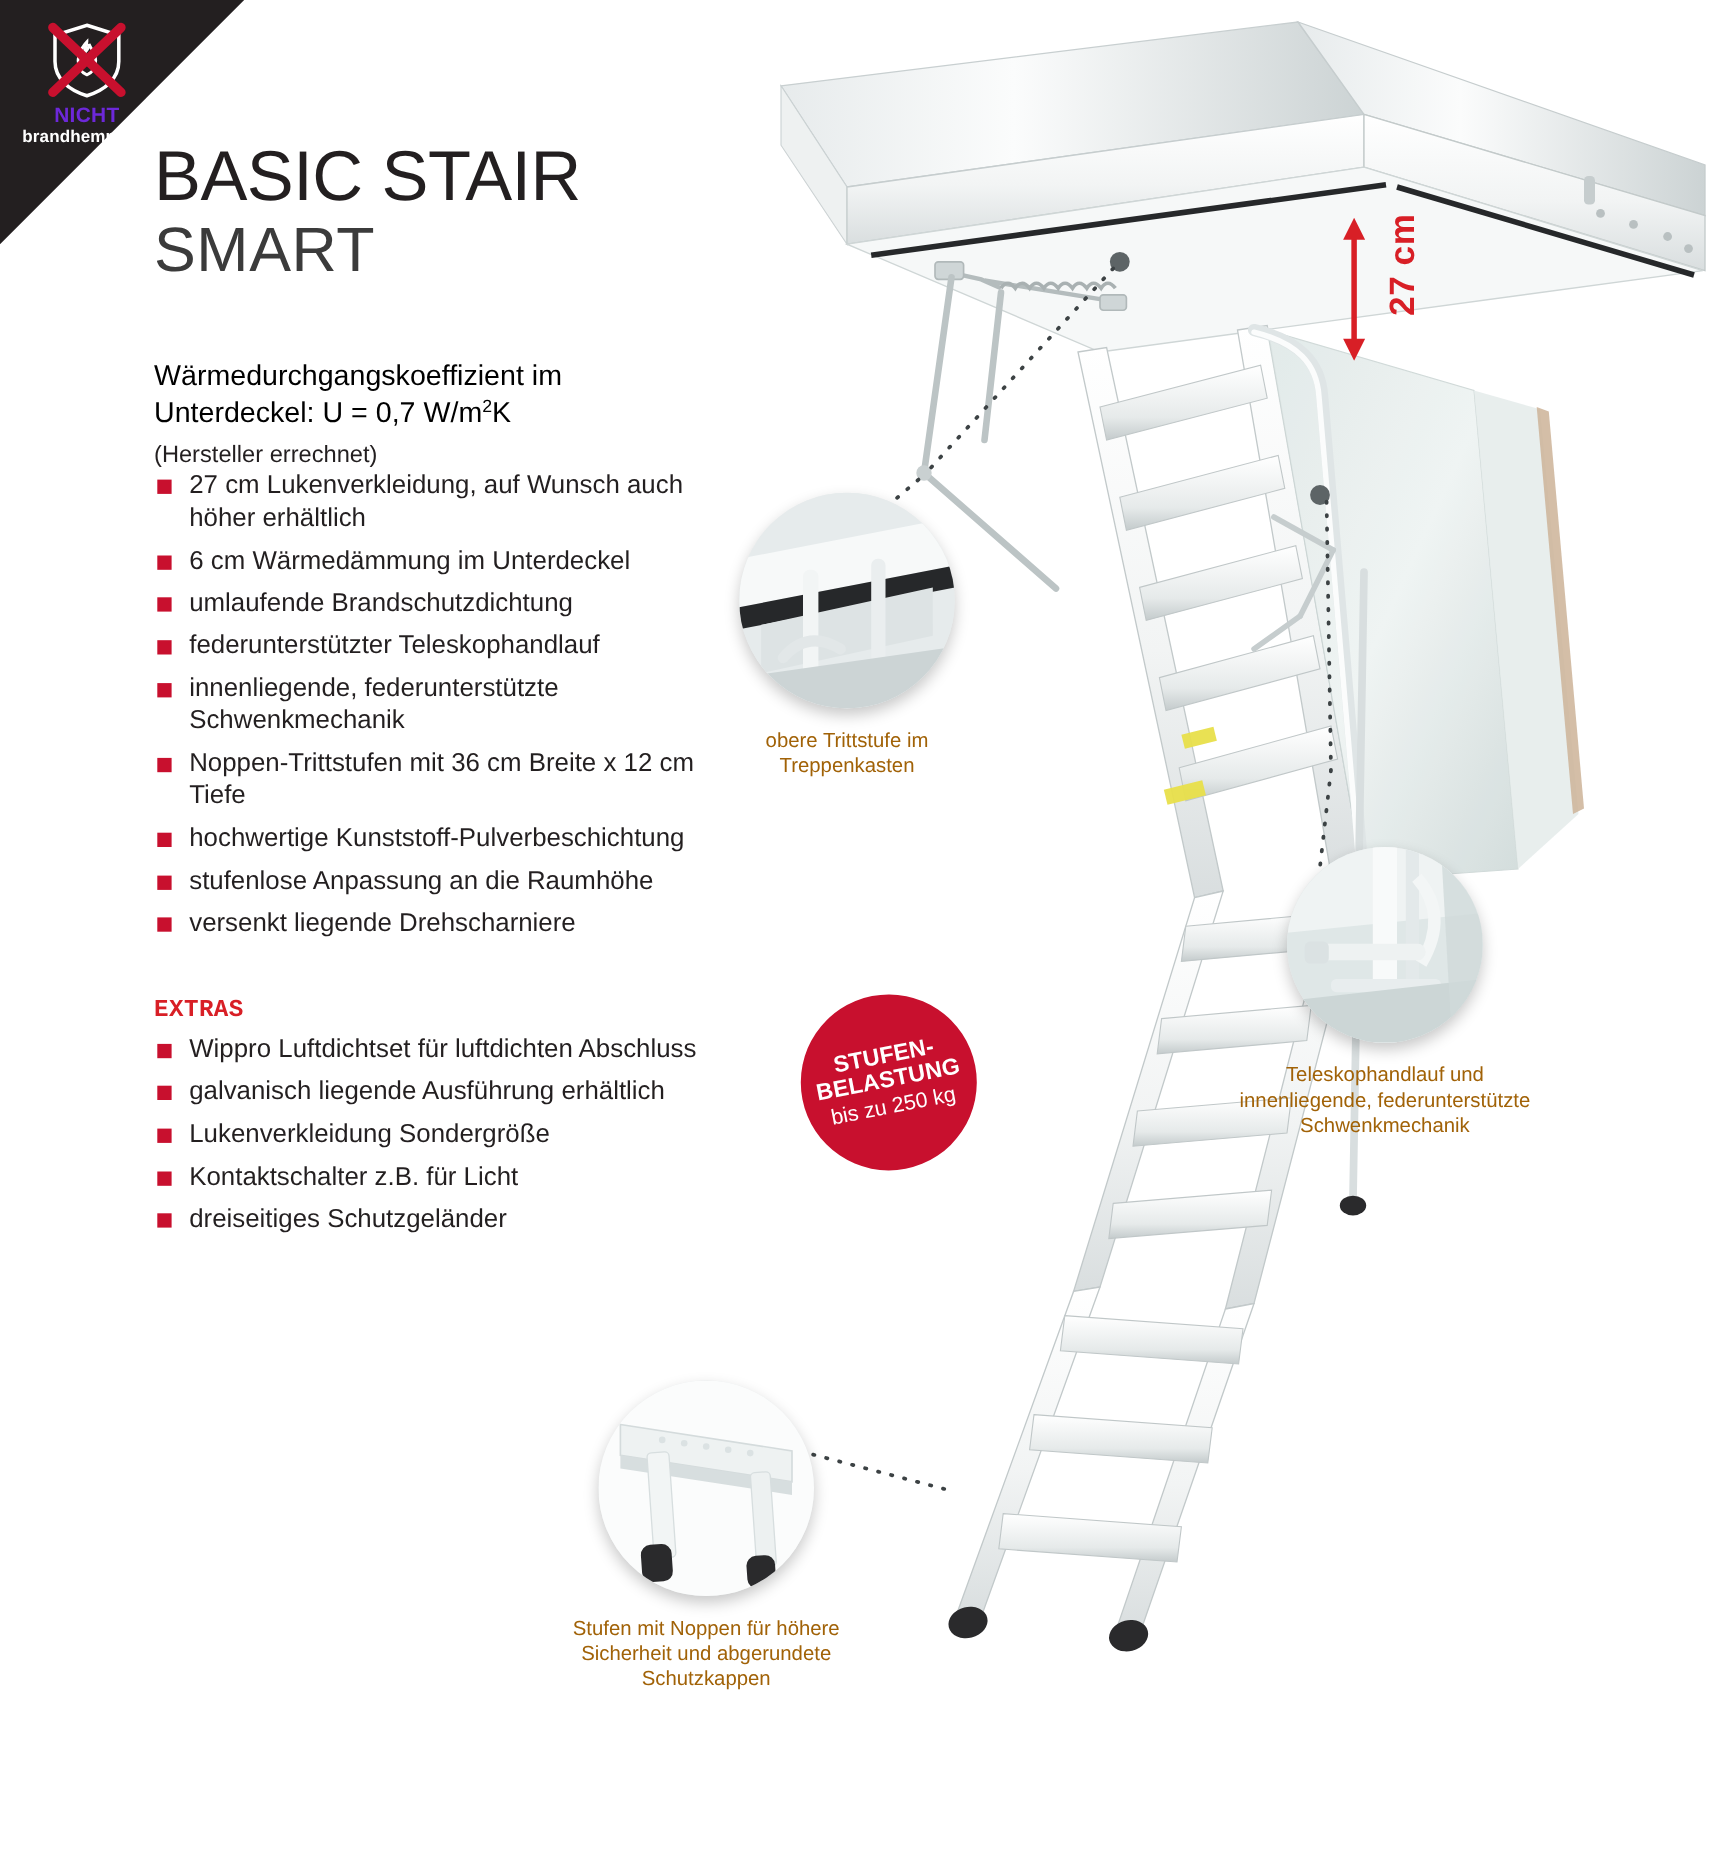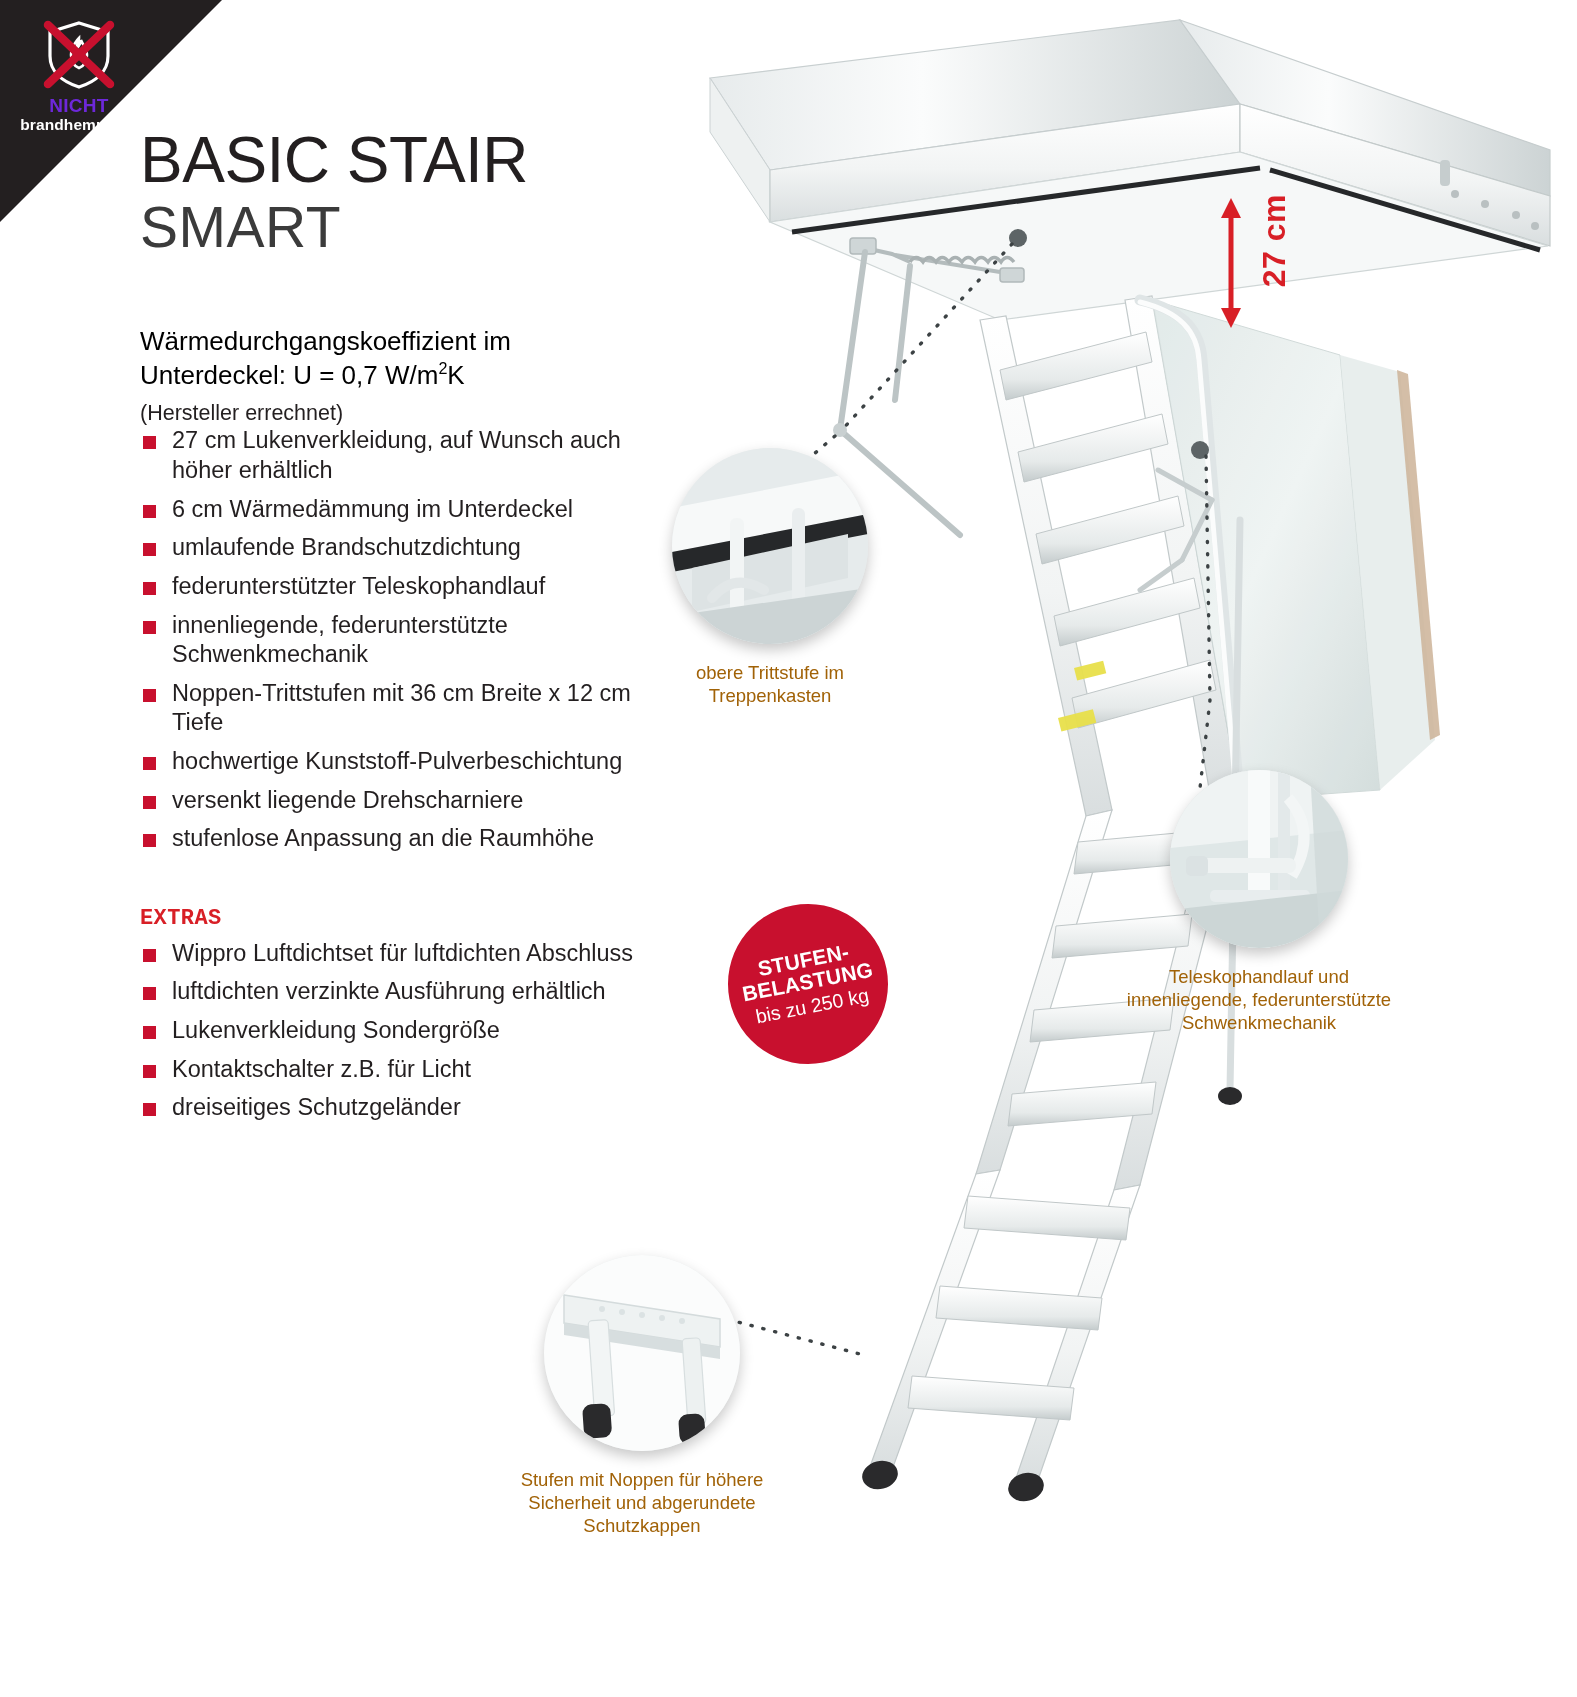--- a/index.html
+++ b/index.html
@@ -231,28 +231,28 @@
   </div>
 
   <ul class="feature-list">
     <li>27 cm Lukenverkleidung, auf Wunsch auch höher erhältlich</li>
     <li>6 cm Wärmedämmung im Unterdeckel</li>
     <li>umlaufende Brandschutzdichtung</li>
     <li>federunterstützter Teleskophandlauf</li>
     <li>innenliegende, federunterstützte Schwenkmechanik</li>
     <li>Noppen-Trittstufen mit 36 cm Breite x 12 cm Tiefe</li>
     <li>hochwertige Kunststoff-Pulverbeschichtung</li>
+    <li>stufenlose Anpassung an die Raumhöhe</li>
     <li>versenkt liegende Drehscharniere</li>
-    <li>stufenlose Anpassung an die Raumhöhe</li>
   </ul>
 
   <div class="extras-heading">EXTRAS</div>
   <ul class="feature-list extras-list">
     <li>Wippro Luftdichtset für luftdichten Abschluss</li>
-    <li>luftdichten verzinkte Ausführung erhältlich</li>
+    <li>galvanisch liegende Ausführung erhältlich</li>
     <li>Lukenverkleidung Sondergröße</li>
     <li>Kontaktschalter z.B. für Licht</li>
     <li>dreiseitiges Schutzgeländer</li>
   </ul>
 </div>
 
 <div class="photo-area">
 
   <svg class="ladder-svg" width="1137" height="1697" viewBox="0 0 1137 1697">
     <defs>

